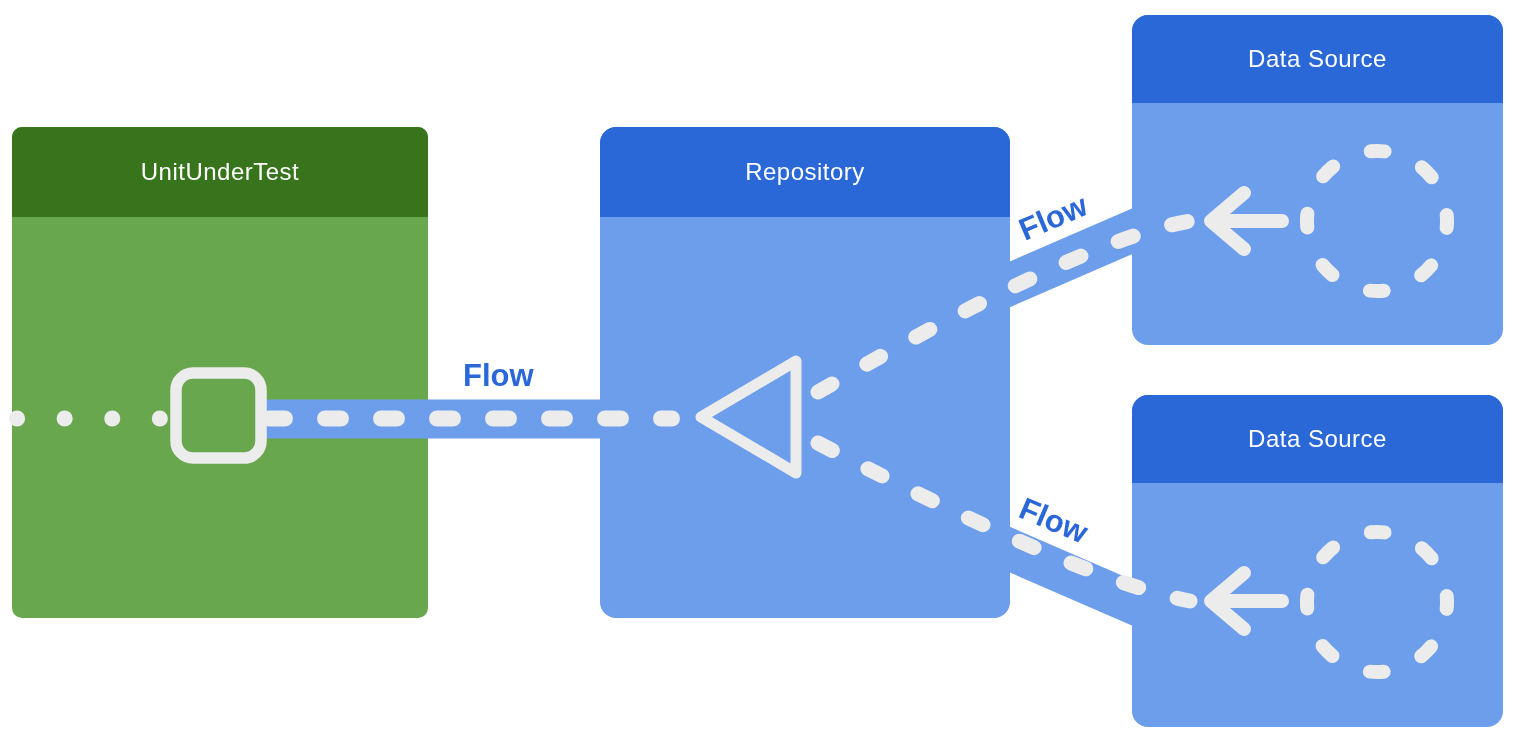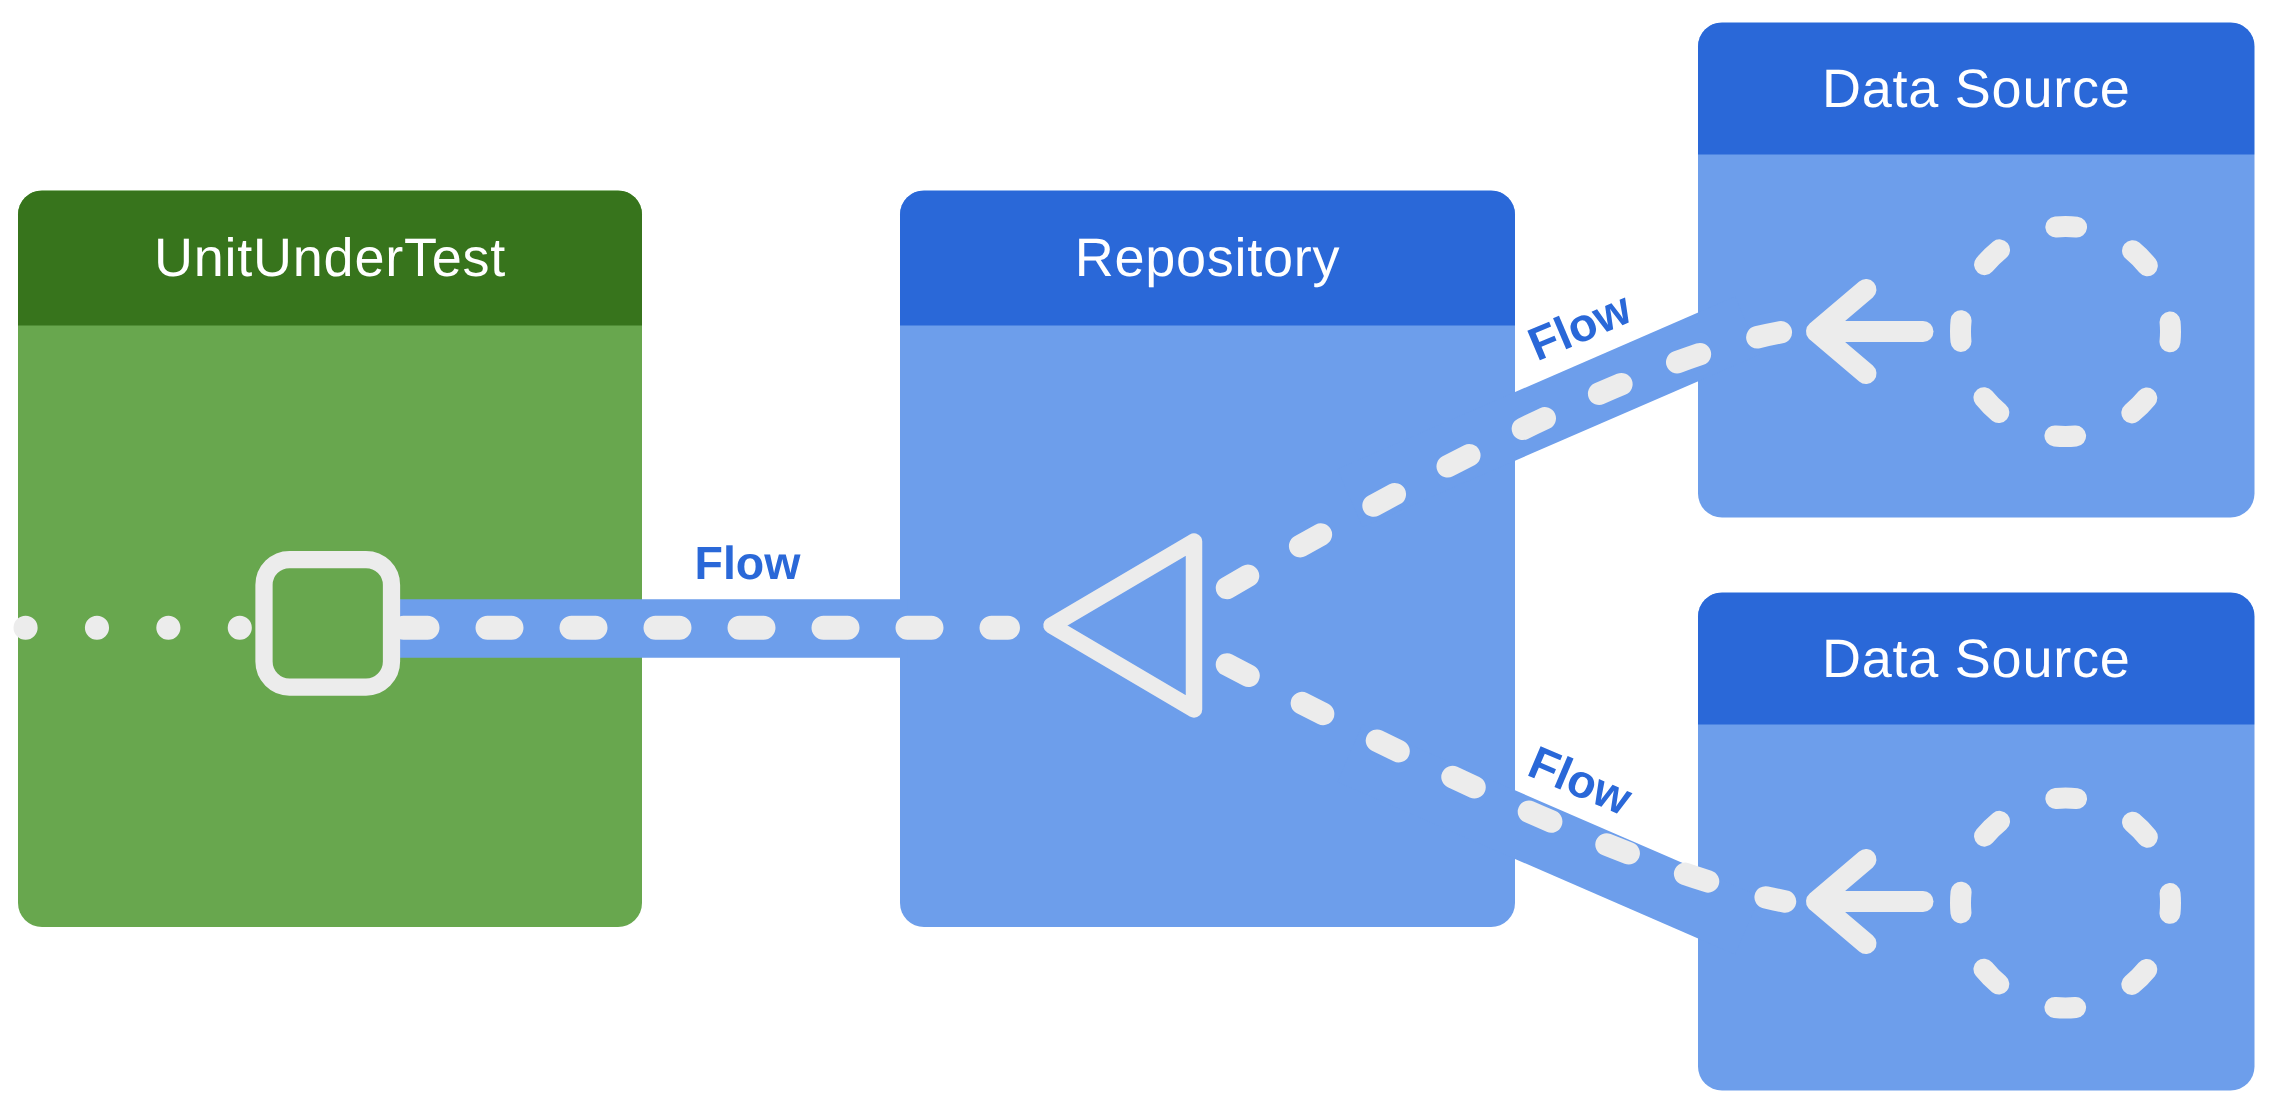--- a/index.html
+++ b/index.html
@@ -27,25 +27,25 @@
     border-radius: 16px;
     overflow: hidden;
     z-index: 1;
   }
   .node-header {
     width: 100%;
     display: flex;
     align-items: center;
     justify-content: center;
     color: var(--title-white);
-    font-size: 36px;
+    font-size: 24px;
     font-weight: 400;
     letter-spacing: 0.5px;
   }
-  .green-node  { background: var(--body-green); }
+  .green-node  { background: var(--body-green); border-radius: 10px; }
   .green-node .node-header { background: var(--header-green); height: 90px; }
   .blue-node   { background: var(--body-blue); }
   .blue-node .node-header { background: var(--header-blue); height: 90px; }
   .ds-node .node-header { height: 88px; }
 
   .node-uut  { left: 12px;   top: 127px; width: 416px; height: 491px; }
   .node-repo { left: 600px;  top: 127px; width: 410px; height: 491px; }
   .node-ds1  { left: 1132px; top: 15px;  width: 371px; height: 330px; }
   .node-ds2  { left: 1132px; top: 395px; width: 371px; height: 332px; }
 

